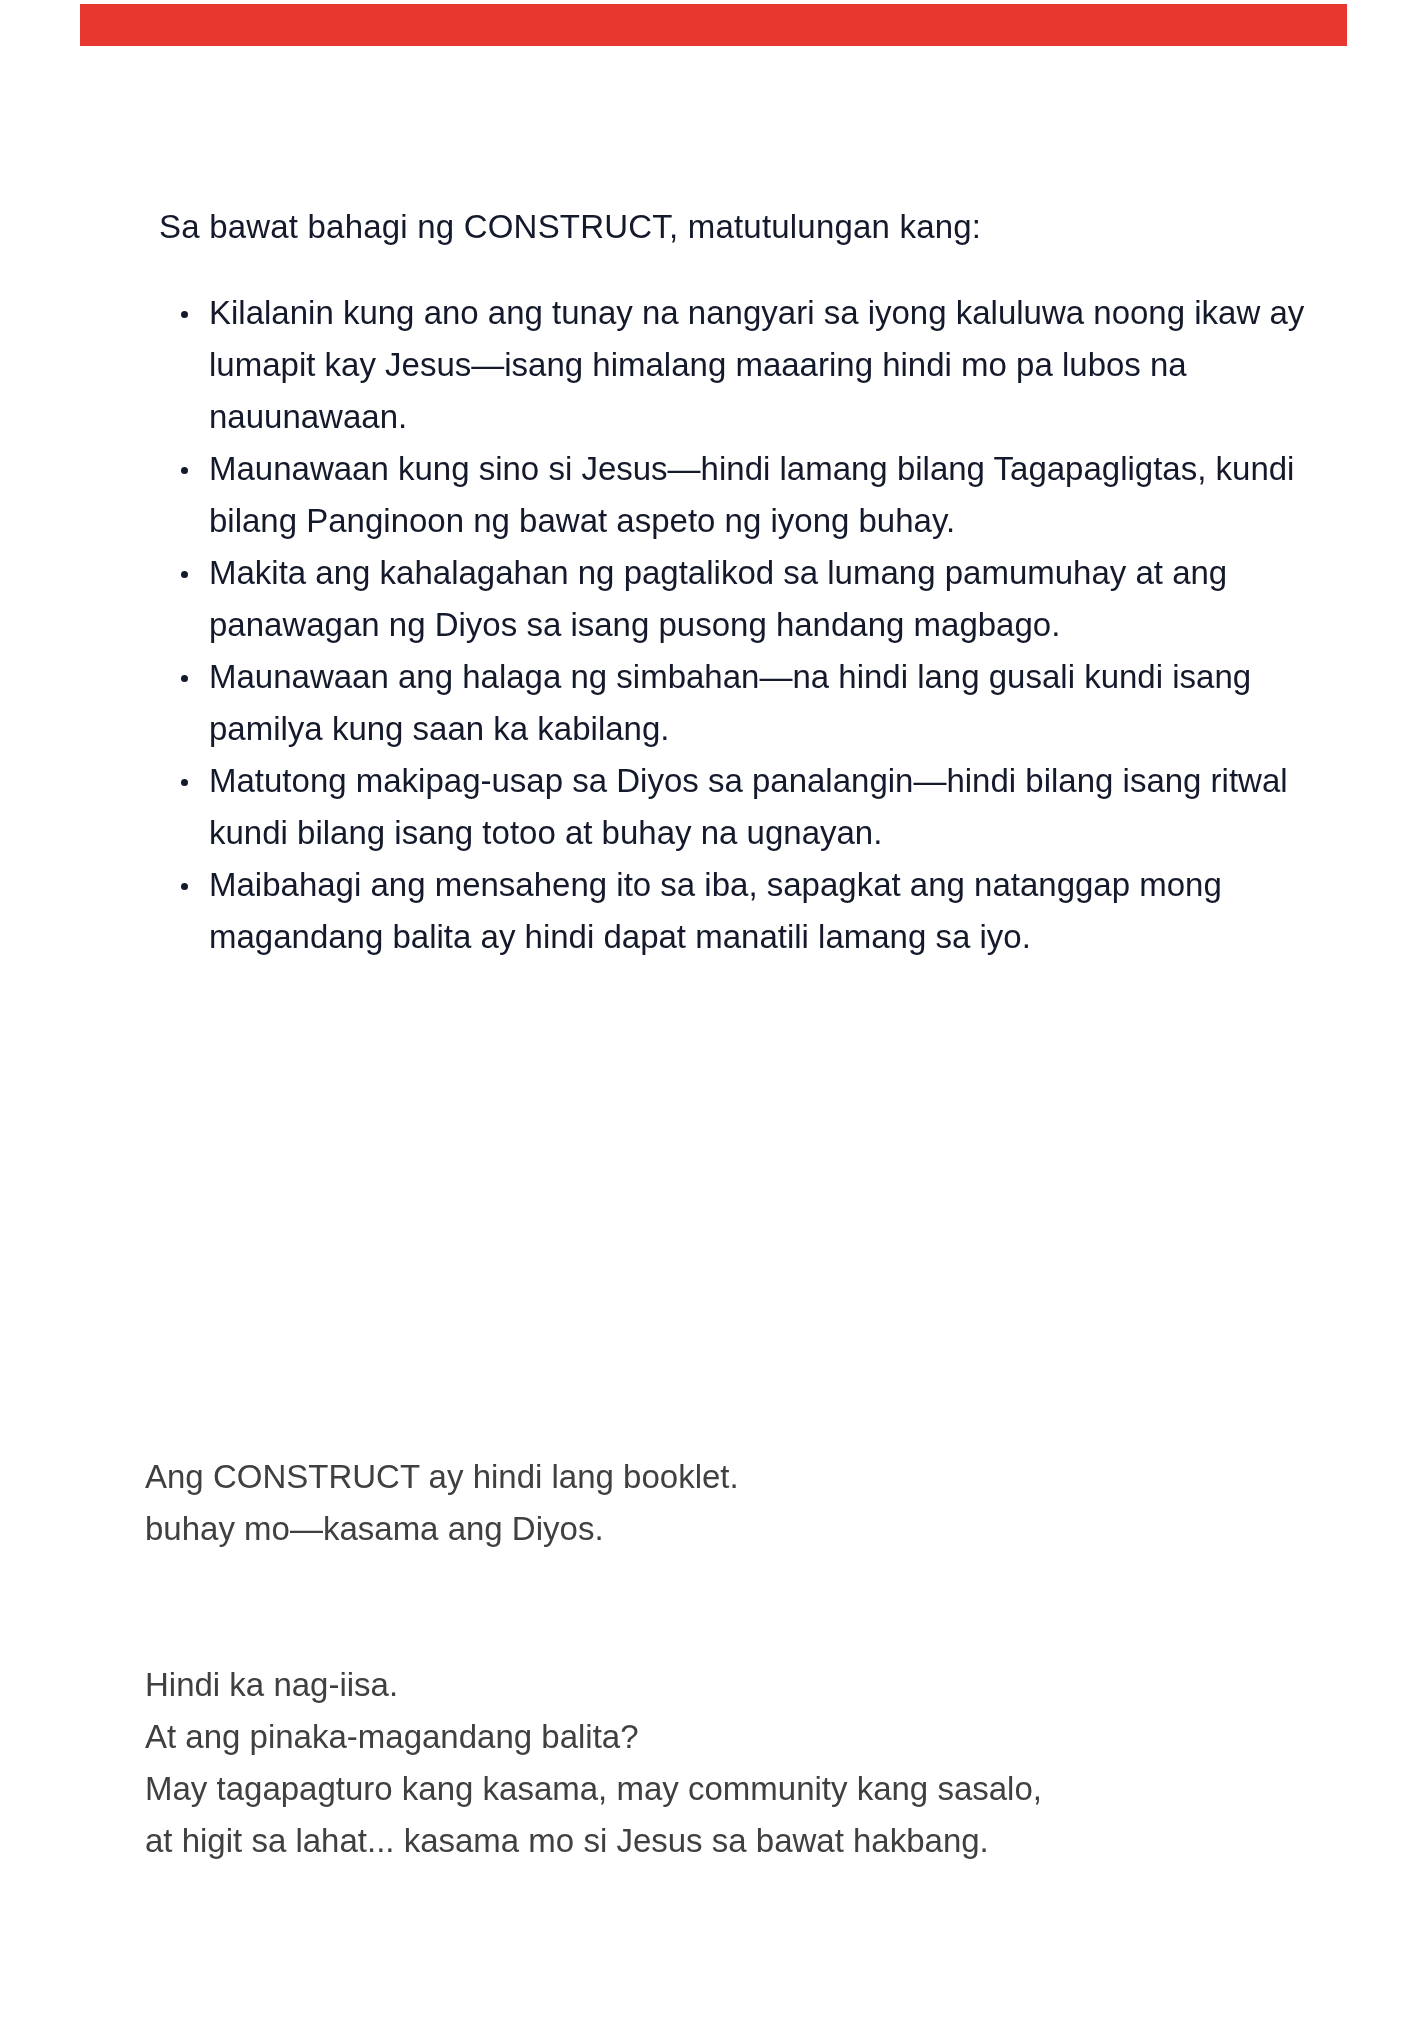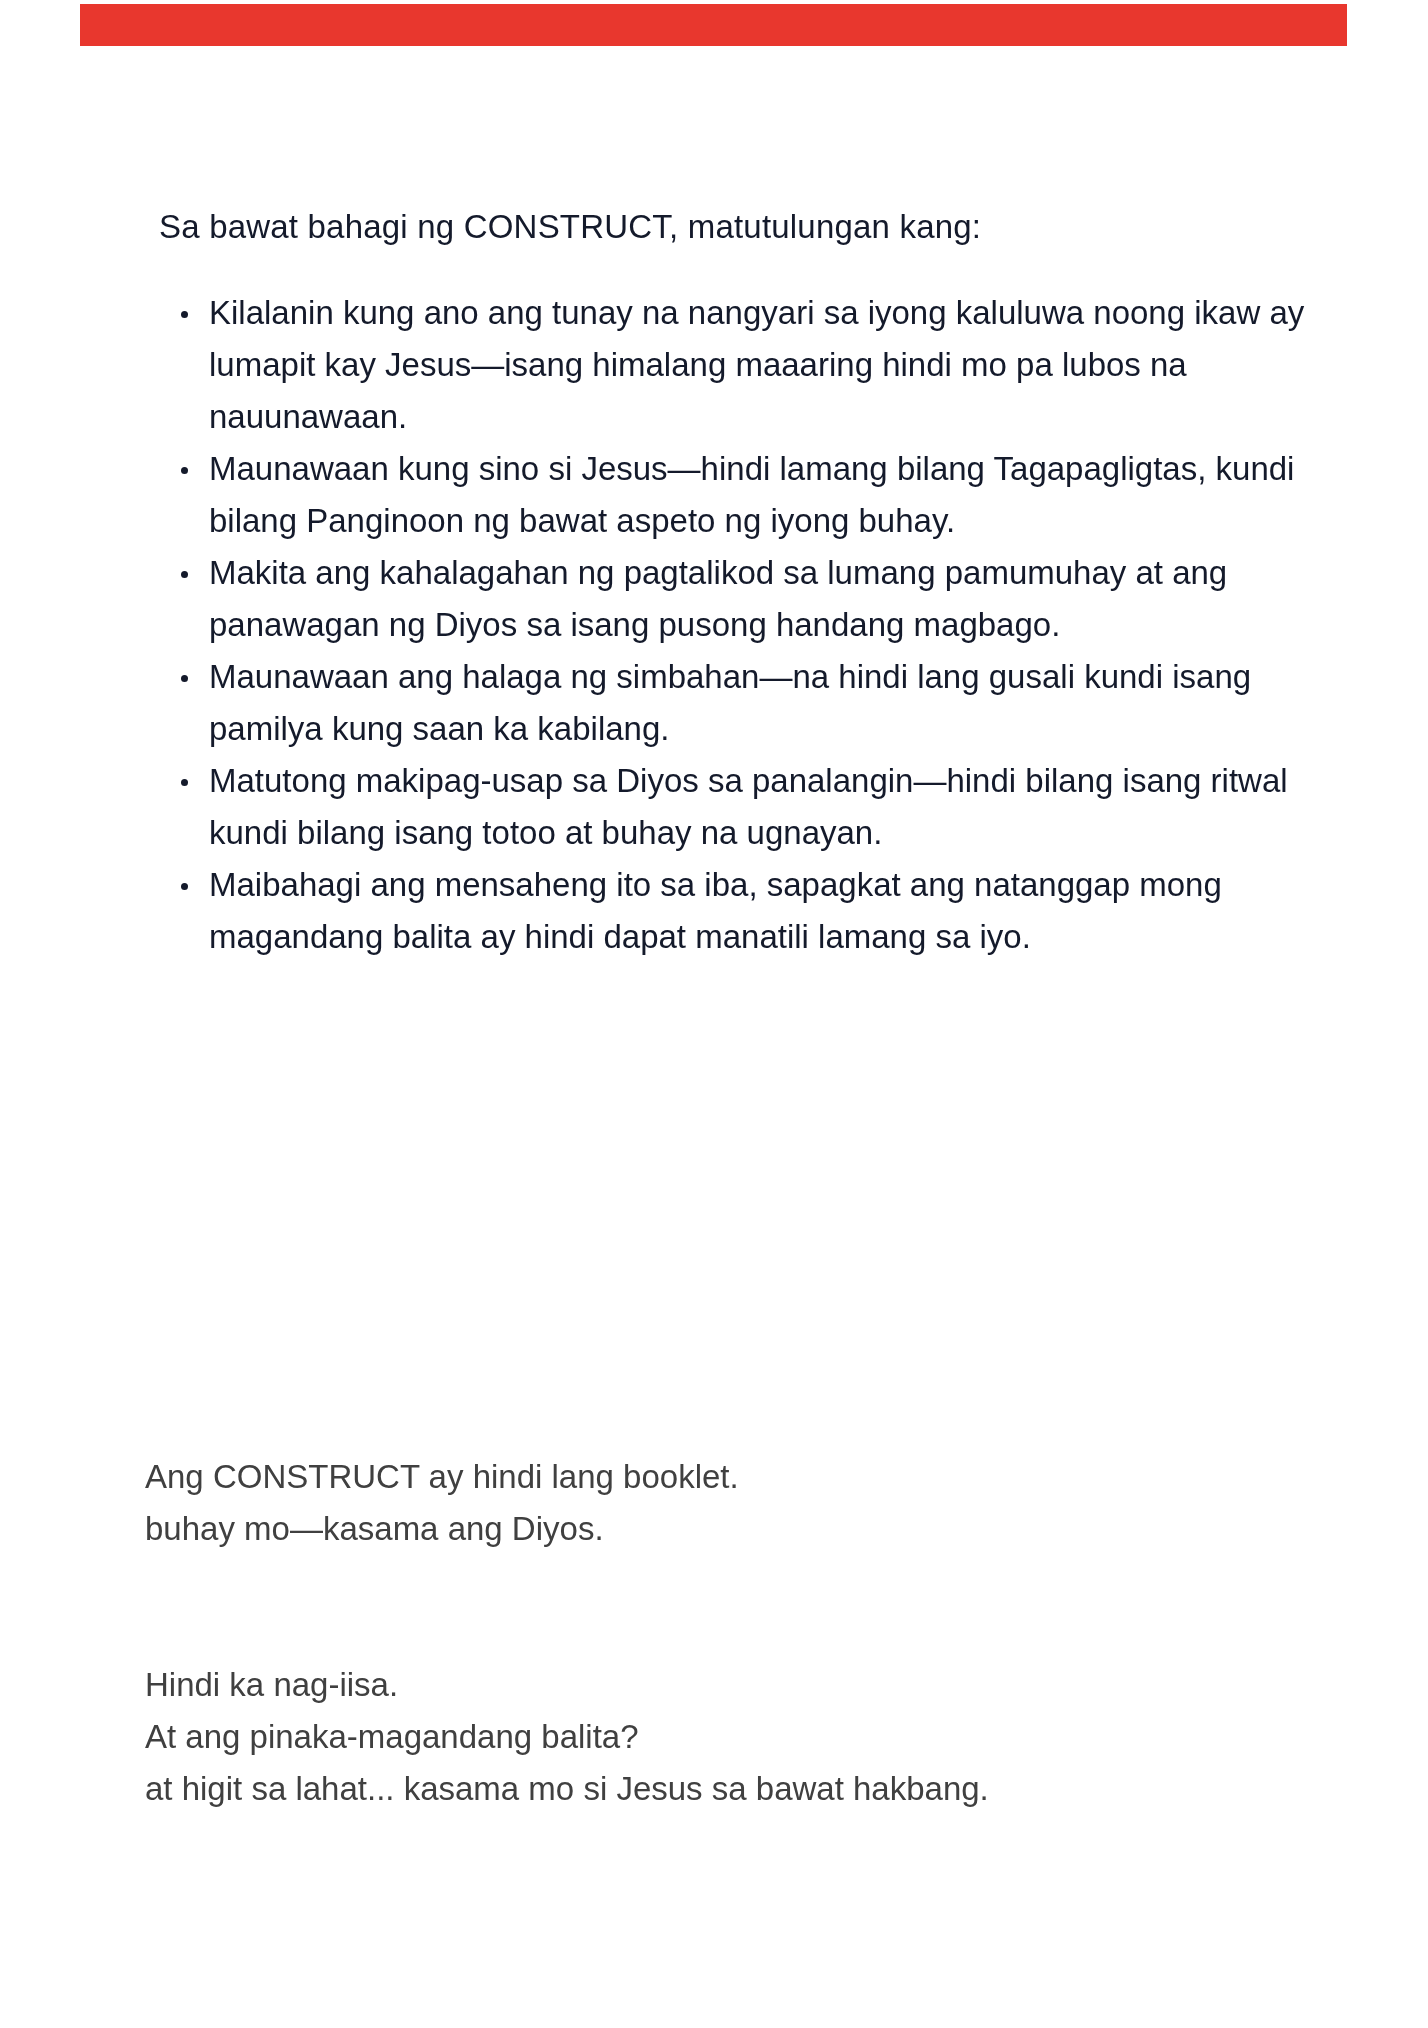--- a/index.html
+++ b/index.html
@@ -34,14 +34,15 @@
 </ul>
 
 <div class="red-block rb1">
   <div>Ang CONSTRUCT ay hindi lang booklet.</div>
   <div>buhay mo—kasama ang Diyos.</div>
 </div>
 
 <div class="red-block rb2">
   <div>Hindi ka nag-iisa.</div>
   <div>At ang pinaka-magandang balita?</div>
+  <div>May tagapagturo kang kasama, may community kang sasalo,</div>
   <div>at higit sa lahat... kasama mo si Jesus sa bawat hakbang.</div>
 </div>
 
 </body></html>

